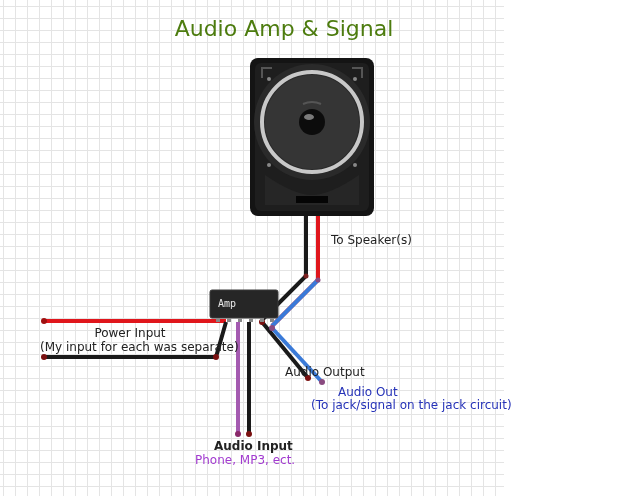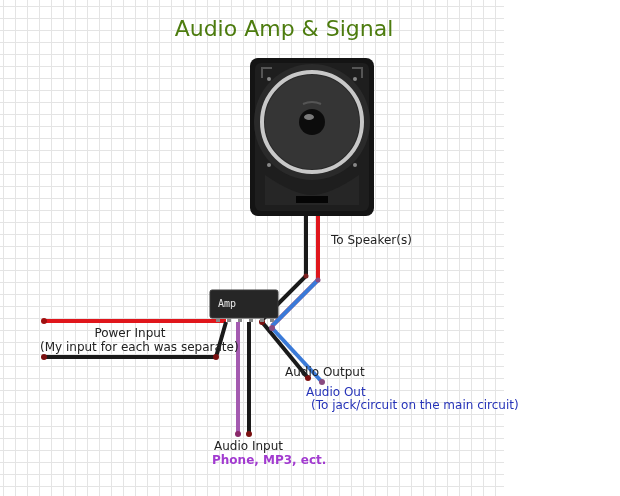--- a/index.html
+++ b/index.html
@@ -92,17 +92,17 @@
 <div class="title">Audio Amp &amp; Signal</div>
 
 <div class="lbl" style="left:331px; top:233px;">To Speaker(s)</div>
 <div class="lbl" style="left:285px; top:318px;margin-top:47px;">Audio Output</div>
 
 <div class="lbl center" style="left:40px; width:180px; top:326px;">
   <div>Power Input</div>
   <div>(My input for each was separate)</div>
 </div>
 
-<div class="lbl blue" style="left:306px; top:385px;">Audio Out</div>
-<div class="lbl blue" style="left:311px; top:398px;">(To jack/circuit on the main circuit)</div>
+<div class="lbl blue" style="left:338px; top:385px;">Audio Out</div>
+<div class="lbl blue" style="left:311px; top:398px;">(To jack/signal on the jack circuit)</div>
 
-<div class="lbl" style="left:214px; top:439px;">Audio Input</div>
-<div class="lbl purple" style="left:212px; top:453px;font-weight:bold;">Phone, MP3, ect.</div>
+<div class="lbl" style="left:214px; top:439px;font-weight:bold;">Audio Input</div>
+<div class="lbl purple" style="left:195px; top:453px;">Phone, MP3, ect.</div>
 
 </body></html>

